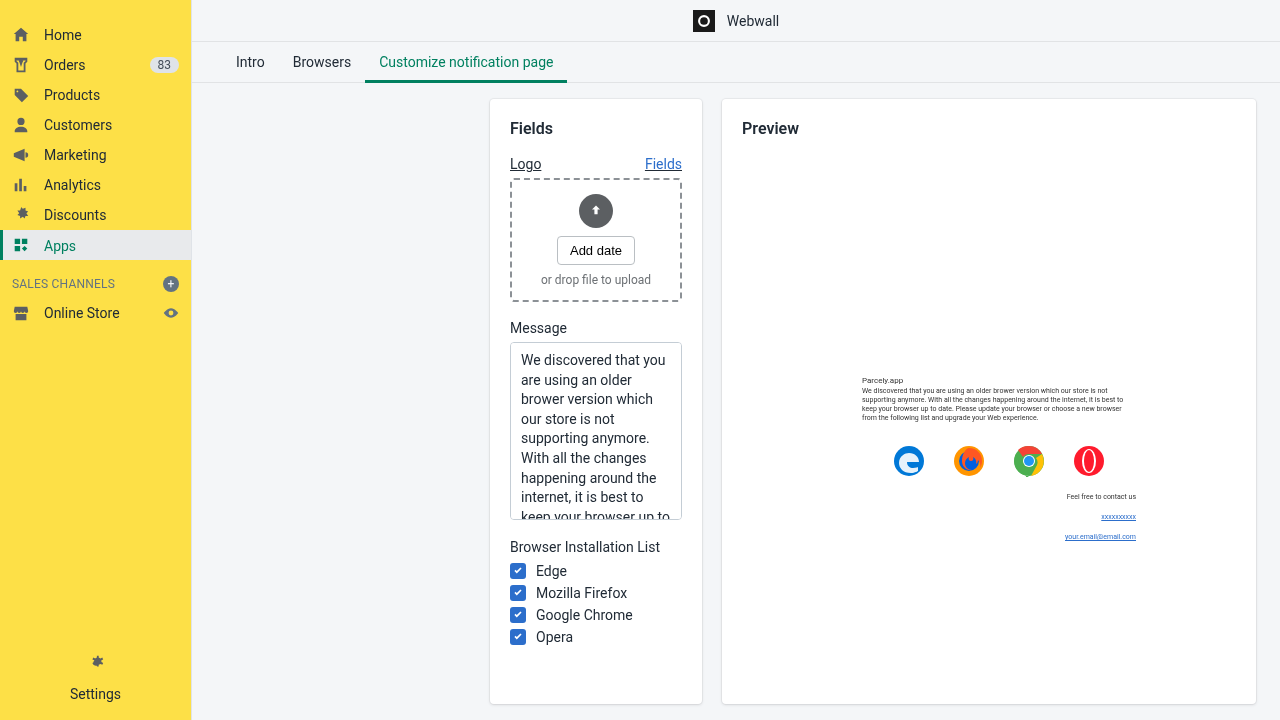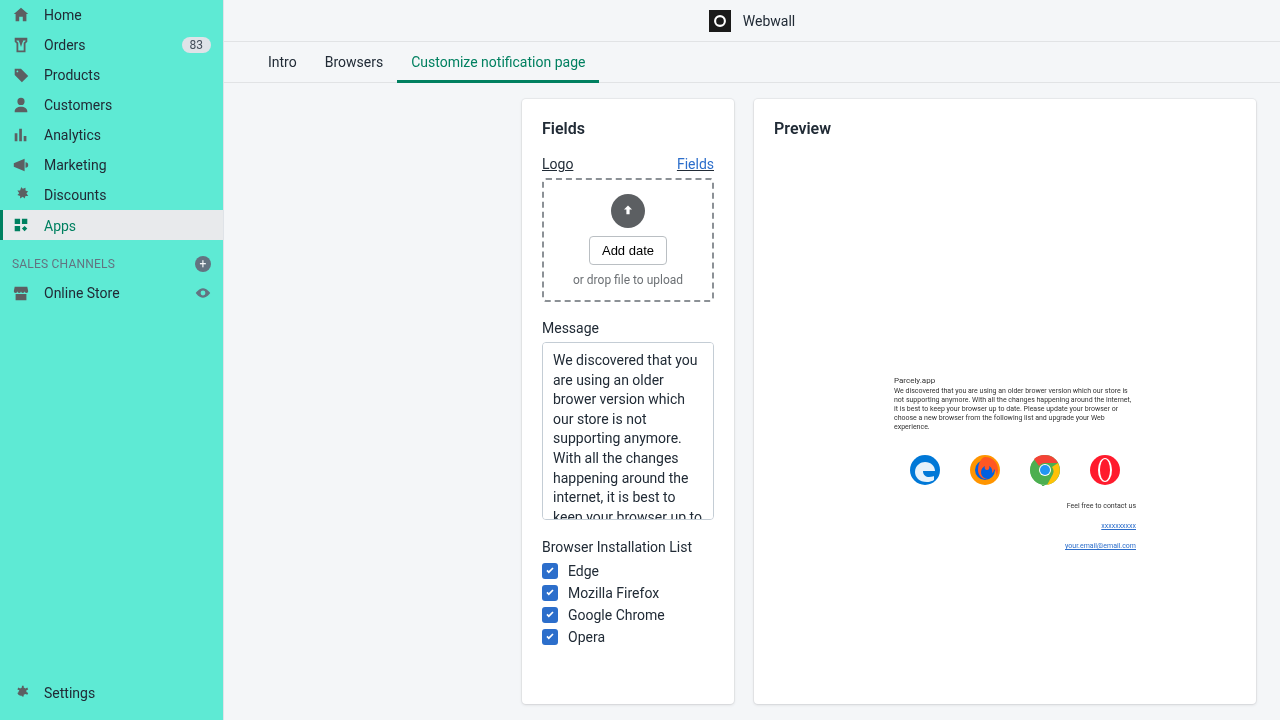--- a/index.html
+++ b/index.html
@@ -1,21 +1,21 @@
 <!DOCTYPE html>
 <html><head>
 <meta charset="utf-8">
 <style>
   * { box-sizing: border-box; margin: 0; padding: 0; }
   body { font-family: -apple-system, BlinkMacSystemFont, "Segoe UI", Roboto, sans-serif; font-size: 14px; color: #212b36; background: #f4f6f8; width: 1280px; height: 720px; overflow: hidden; }
   
   .layout { display: flex; width: 100%; height: 100%; }
   
   
-  .sidebar { width: 224px; background: #5eead4; border-right: 1px solid #dfe3e8; display: flex; flex-direction: column; padding-top: 0; }
+  .sidebar { width: 192px; background: #fde047; border-right: 1px solid #dfe3e8; display: flex; flex-direction: column; padding-top: 20px; }
   .nav-item { display: flex; align-items: center; padding: 6px 12px; gap: 14px; cursor: pointer; color: #212b36; position: relative; }
   .nav-item.active { background: #e8eaec; color: #008060; align-items: flex-end; }
   .nav-item.active::before { content:""; position:absolute; left:0; top:0; bottom:0; width:3px; background:#008060; }
   .nav-item .icon { width: 18px; height: 18px; display: flex; align-items: center; justify-content: center; }
   .nav-item .icon svg { width:18px; height:18px; fill:#5c5f62; }
   .nav-item.active .icon svg { fill:#008060; }
   .nav-label { font-size: 14px; }
   .nav-badge { margin-left: auto; background: #dfe3e8; border-radius: 10px; padding: 1px 8px; font-size: 12px; color: #454f5b; }
   .nav-section-header { display:flex; align-items:center; padding:16px 12px 6px 12px; color:#637381; font-size:12px; letter-spacing:0.2px;justify-content:flex-end; }
   .nav-section-header .plus { margin-left:auto; width:16px;height:16px;border-radius:50%;background:#637381;display:flex;align-items:center;justify-content:center;color:#f4f6f8;font-size:12px;line-height:1; }
@@ -107,32 +107,32 @@
       <span class="icon">
           <svg viewBox="0 0 20 20">
             <path d="M10 10a4 4 0 100-8 4 4 0 000 8zm0 2c-4 0-7 2-7 5v1h14v-1c0-3-3-5-7-5z"></path>
           </svg>
         </span>
       <span class="nav-label">Customers</span>
     </div>
     <div class="nav-item">
       <span class="icon">
           <svg viewBox="0 0 20 20">
+            <path d="M2 8l12-5v14L2 12zM15 7a3 3 0 010 6z"></path>
+          </svg>
+        </span>
+      <span class="nav-label">Marketing</span>
+    </div>
+    <div class="nav-item">
+      <span class="icon">
+          <svg viewBox="0 0 20 20">
             <path d="M3 17h3V8H3zm5 0h3V3H8zm5 0h3v-6h-3z"></path>
           </svg>
         </span>
       <span class="nav-label">Analytics</span>
-    </div>
-    <div class="nav-item">
-      <span class="icon">
-          <svg viewBox="0 0 20 20">
-            <path d="M2 8l12-5v14L2 12zM15 7a3 3 0 010 6z"></path>
-          </svg>
-        </span>
-      <span class="nav-label">Marketing</span>
     </div>
     <div class="nav-item">
       <span class="icon">
           <svg viewBox="0 0 20 20">
             <path d="M10 1l2 2 3-1 0 3 3 1-2 2 2 3-3 0-1 3-2-2-3 2-0-3-3-1 2-2-2-3 3 0 1-3z"></path>
           </svg>
         </span>
       <span class="nav-label">Discounts</span>
     </div>
     <div class="nav-item active">
@@ -154,21 +154,21 @@
             <path d="M3 3h14l1 5a2 2 0 01-4 0 2 2 0 01-4 0 2 2 0 01-4 0 2 2 0 01-4 0zM4 11h12v7H4z"></path>
           </svg>
         </span>
       <span class="nav-label">Online Store</span>
       <svg class="nav-view-icon" width="16" height="16" viewBox="0 0 20 20">
           <path d="M10 4C5 4 1 10 1 10s4 6 9 6 9-6 9-6-4-6-9-6zm0 9a3 3 0 110-6 3 3 0 010 6z"></path>
         </svg>
     </div>
 
     <div class="sidebar-spacer"></div>
-    <div class="nav-item" style="padding-bottom:18px;">
+    <div class="nav-item" style="padding-bottom:18px;flex-direction:column;">
       <span class="icon">
           <svg viewBox="0 0 20 20">
             <path d="M10 13a3 3 0 100-6 3 3 0 000 6zm8-3l-2-1 0-2 2-1-1-2-2 1-2-1 0-2h-2l0 2-2 1-2-1-1 2 2 1 0 2-2 1 1 2 2-1 2 1 0 2h2l0-2 2-1 2 1z"></path>
           </svg>
         </span>
       <span class="nav-label">Settings</span>
     </div>
   </div>
 
   <div class="main">

